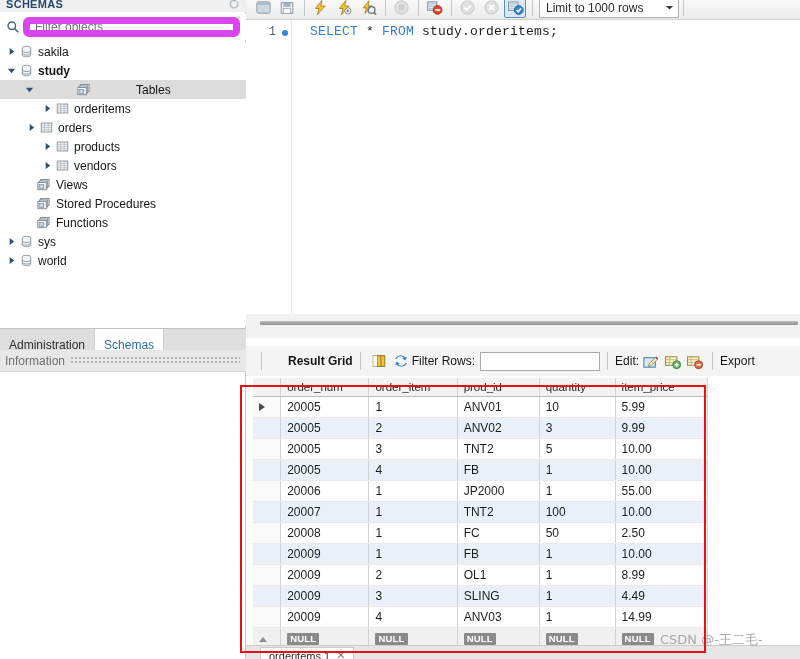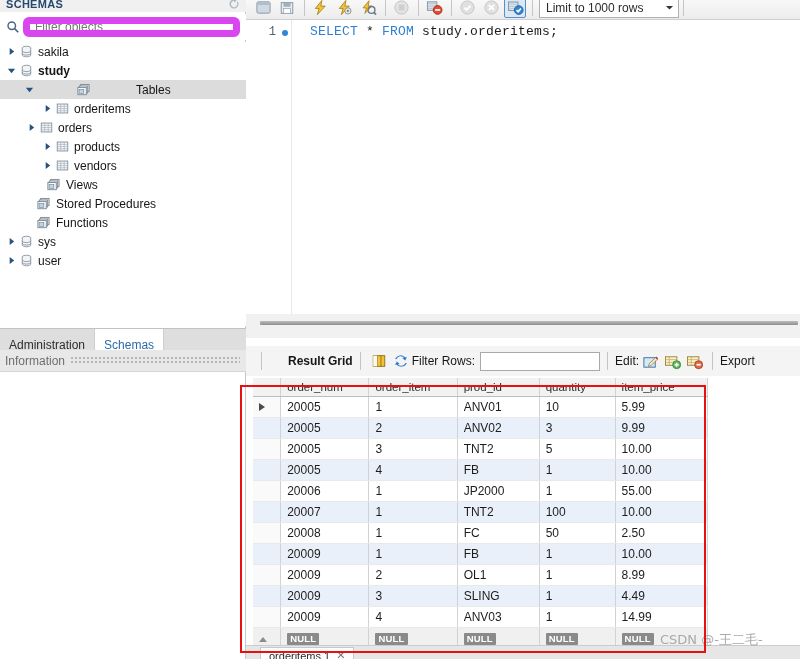--- a/index.html
+++ b/index.html
@@ -398,21 +398,21 @@
             </svg>
           </span>
           <span class="ticon">
             <svg viewBox="0 0 16 16" width="13" height="13">
               <rect x="1.5" y="2.5" width="13" height="11" fill="#f7f8fa" stroke="#76838f"></rect>
               <path d="M1.5 5.4h13M1.5 8.1h13M1.5 10.8h13M5.8 2.5v11M10.1 2.5v11" stroke="#9fadb9" stroke-width=".8"></path>
             </svg>
           </span>
           <span class="tlabel">vendors</span>
         </div>
-        <div class="tnode" style="padding-left: 32px;">
+        <div class="tnode" style="padding-left: 22px;">
           <span class="arrow"></span>
           <span class="ticon">
             <svg viewBox="0 0 16 16" width="14" height="14">
               <rect x="4.2" y="1.6" width="9.6" height="8" fill="#e7ebef" stroke="#76838f"></rect>
               <rect x="2.6" y="3.4" width="9.6" height="8" fill="#eef1f4" stroke="#76838f"></rect>
               <rect x="1" y="5.2" width="9.6" height="8.2" fill="#f7f9fa" stroke="#76838f"></rect>
               <rect x="2.4" y="7.6" width="5.4" height="4.2" fill="#c3d3e2" stroke="#6d7f90" stroke-width=".7"></rect>
             </svg>
           </span>
           <span class="tlabel">Views</span>
@@ -462,21 +462,21 @@
               <path d="M3 1v8l5-4z" fill="#28537d"></path>
             </svg>
           </span>
           <span class="ticon">
             <svg viewBox="0 0 16 16" width="13" height="13">
               <ellipse cx="8" cy="3.6" rx="5.2" ry="2.1" fill="#f2f4f6" stroke="#7d8a97"></ellipse>
               <path d="M2.8 3.6v8.8c0 1.16 2.33 2.1 5.2 2.1s5.2-.94 5.2-2.1V3.6" fill="#f2f4f6" stroke="#7d8a97"></path>
               <path d="M2.8 7.2c0 1.16 2.33 2.1 5.2 2.1s5.2-.94 5.2-2.1M2.8 10.3c0 1.16 2.33 2.1 5.2 2.1s5.2-.94 5.2-2.1" fill="none" stroke="#7d8a97"></path>
             </svg>
           </span>
-          <span class="tlabel">user</span>
+          <span class="tlabel">world</span>
         </div>
       </div>
 
     <div class="side-tabs">
       <div class="side-tab">Administration</div>
       <div class="side-tab active">Schemas</div>
     </div>
 
     <div class="info-bar">
       <span class="lbl">Information</span>

